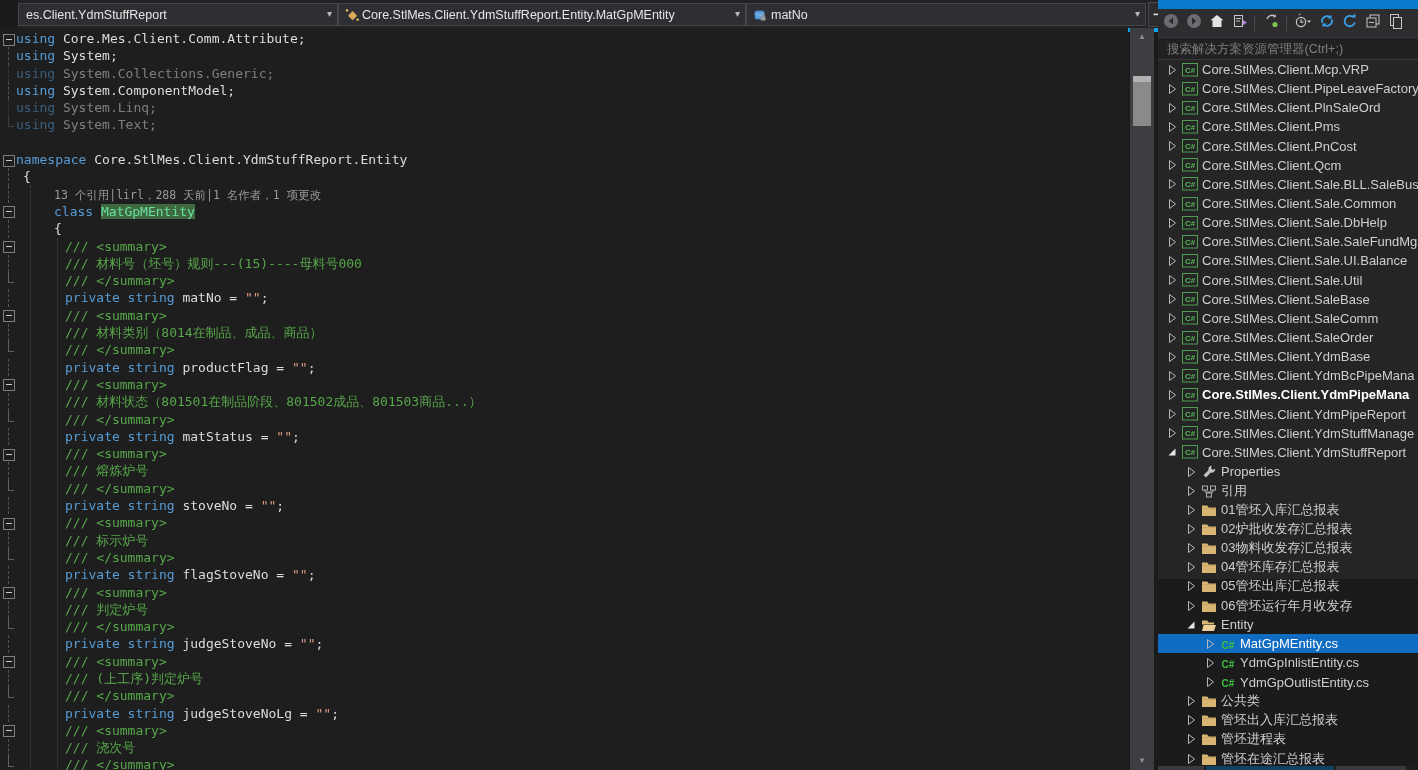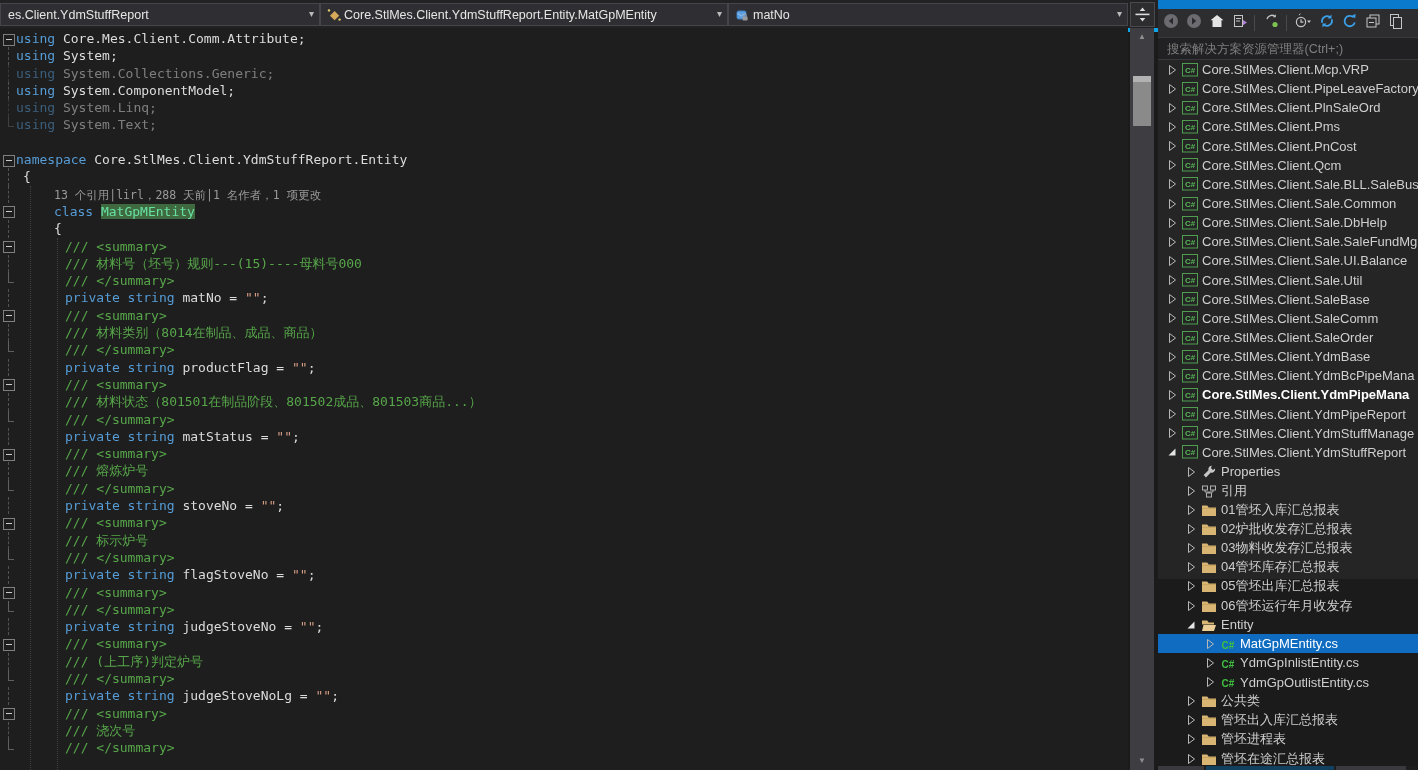--- a/index.html
+++ b/index.html
@@ -1,20 +1,20 @@
 <!DOCTYPE html>
 <html><head>
 <meta charset="utf-8">
 <style>
   html,body{margin:0;padding:0;background:#1b1b1c;}
   #app{position:relative;width:1418px;height:770px;overflow:hidden;
        font-family:"Liberation Sans",sans-serif;background:#1b1b1c;}
 
   
-  #navbar{position:absolute;left:0;top:0;width:1158px;height:28px;background:#222225;border-bottom:4px solid #0ea5e9;}
+  #navbar{position:absolute;left:18px;top:0;width:1158px;height:28px;background:#222225;border-bottom:4px solid #0ea5e9;}
   .combo{position:absolute;top:3px;height:21px;background:#2f2f33;border:1px solid #46464a;
          display:flex;align-items:center;color:#e6e6e6;font-size:12.5px;overflow:hidden;white-space:nowrap;}
   .combo .arr{position:absolute;right:5px;top:4px;color:#b9b9b9;font-size:10px;}
   .combo .lbl{padding-left:7px;}
   #combo-type .lbl,#combo-member .lbl{padding-left:3px;}
   .combo .cicon{margin-left:5px;flex:0 0 auto;display:inline-flex;}
   #split-btn{position:absolute;left:1130px;top:2px;width:23px;height:23px;background:#2d2d30;border:1px solid #4a4a4e;
              display:flex;align-items:center;justify-content:center;}
 
   
@@ -130,20 +130,21 @@
         <div class="code-line"><span class="fm"><span class="fm-l"></span></span><span class="ct ind2"><span class="kw">private string</span><span class="tx"> matStatus = </span><span class="st">""</span><span class="tx">;</span></span></div>
         <div class="code-line"><span class="fm"><span class="fm-b"><i></i></span></span><span class="ct ind2"><span class="cm">/// &lt;summary&gt;</span></span></div>
         <div class="code-line"><span class="fm"><span class="fm-l"></span></span><span class="ct ind2"><span class="cm">/// 熔炼炉号</span></span></div>
         <div class="code-line"><span class="fm"><span class="fm-c"></span></span><span class="ct ind2"><span class="cm">/// &lt;/summary&gt;</span></span></div>
         <div class="code-line"><span class="fm"><span class="fm-l"></span></span><span class="ct ind2"><span class="kw">private string</span><span class="tx"> stoveNo = </span><span class="st">""</span><span class="tx">;</span></span></div>
         <div class="code-line"><span class="fm"><span class="fm-b"><i></i></span></span><span class="ct ind2"><span class="cm">/// &lt;summary&gt;</span></span></div>
         <div class="code-line"><span class="fm"><span class="fm-l"></span></span><span class="ct ind2"><span class="cm">/// 标示炉号</span></span></div>
         <div class="code-line"><span class="fm"><span class="fm-c"></span></span><span class="ct ind2"><span class="cm">/// &lt;/summary&gt;</span></span></div>
         <div class="code-line"><span class="fm"><span class="fm-l"></span></span><span class="ct ind2"><span class="kw">private string</span><span class="tx"> flagStoveNo = </span><span class="st">""</span><span class="tx">;</span></span></div>
         <div class="code-line"><span class="fm"><span class="fm-b"><i></i></span></span><span class="ct ind2"><span class="cm">/// &lt;summary&gt;</span></span></div>
+        <div class="code-line"><span class="fm"><span class="fm-l"></span></span><span class="ct ind2"><span class="cm">/// 判定炉号</span></span></div>
         <div class="code-line"><span class="fm"><span class="fm-c"></span></span><span class="ct ind2"><span class="cm">/// &lt;/summary&gt;</span></span></div>
         <div class="code-line"><span class="fm"><span class="fm-l"></span></span><span class="ct ind2"><span class="kw">private string</span><span class="tx"> judgeStoveNo = </span><span class="st">""</span><span class="tx">;</span></span></div>
         <div class="code-line"><span class="fm"><span class="fm-b"><i></i></span></span><span class="ct ind2"><span class="cm">/// &lt;summary&gt;</span></span></div>
         <div class="code-line"><span class="fm"><span class="fm-l"></span></span><span class="ct ind2"><span class="cm">/// (上工序)判定炉号</span></span></div>
         <div class="code-line"><span class="fm"><span class="fm-c"></span></span><span class="ct ind2"><span class="cm">/// &lt;/summary&gt;</span></span></div>
         <div class="code-line"><span class="fm"><span class="fm-l"></span></span><span class="ct ind2"><span class="kw">private string</span><span class="tx"> judgeStoveNoLg = </span><span class="st">""</span><span class="tx">;</span></span></div>
         <div class="code-line"><span class="fm"><span class="fm-b"><i></i></span></span><span class="ct ind2"><span class="cm">/// &lt;summary&gt;</span></span></div>
         <div class="code-line"><span class="fm"><span class="fm-l"></span></span><span class="ct ind2"><span class="cm">/// 浇次号</span></span></div>
         <div class="code-line"><span class="fm"><span class="fm-c"></span></span><span class="ct ind2"><span class="cm">/// &lt;/summary&gt;</span></span></div>
       </div>

